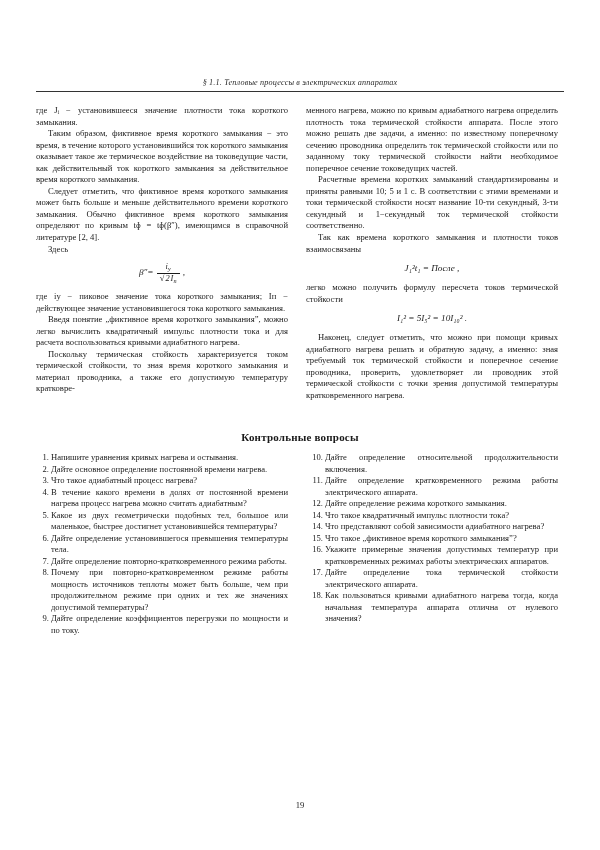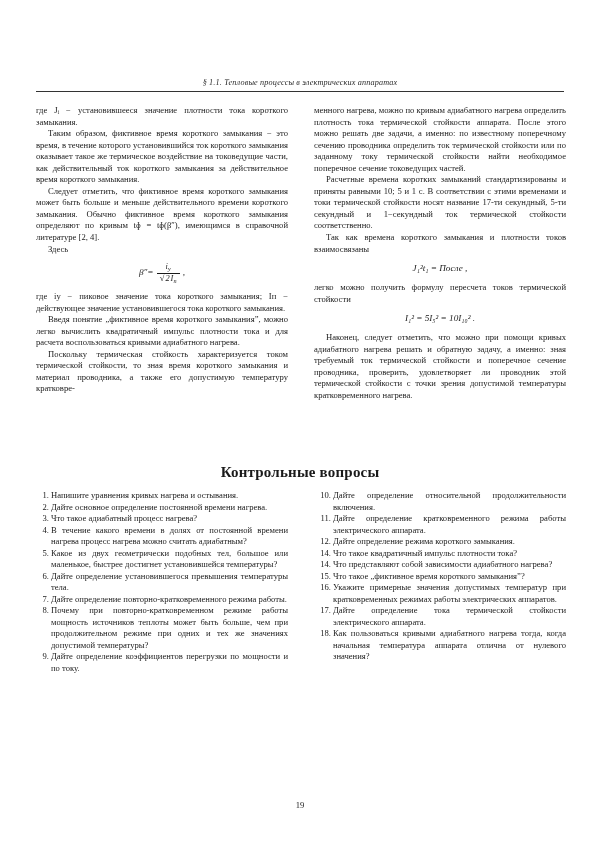--- a/index.html
+++ b/index.html
@@ -34,21 +34,21 @@
     white-space: nowrap;
   }
   .head-rule {
     margin-top: 4px;
     border-bottom: 1.1px solid #333;
     width: 100%;
   }
   
   .columns {
     display: flex;
-    gap: 26px;
+    gap: 18px;
     margin-top: 13px;
   }
   .col {
     width: 252px;
     flex: 0 0 252px;
   }
   p.para {
     margin: 0;
     font-size: 8.6px;
     line-height: 11.55px;
@@ -93,22 +93,22 @@
     display: inline-block;
   }
   .rad .bar {
     border-top: 0.8px solid #1a1a1a;
     padding: 0 1px;
   }
   
   .cq-title {
     text-align: center;
     font-weight: bold;
-    font-size: 15px;
-    margin: 63px 0 9px 0;
+    font-size: 11px;
+    margin: 30px 0 9px 0;
     letter-spacing: .2px;
   }
   ol.qlist {
     margin: 0;
     padding: 0;
     list-style: none;
     counter-reset: none;
   }
   li.q {
     font-size: 8.6px;
@@ -163,21 +163,21 @@
         <span>,</span>
       </div>
 
       <p class="para noindent">где iу − пиковое значение тока короткого замыкания; Iп − действующее значение установившегося тока короткого замыкания.</p>
       <p class="para">Введя понятие „фиктивное время короткого замыкания”, можно легко вычислить квадратичный импульс плотности тока и для расчета воспользоваться кривыми адиабатного нагрева.</p>
       <p class="para">Поскольку термическая стойкость характеризуется током термической стойкости, то зная время короткого замыкания и материал проводника, а также его допустимую температуру кратковре-</p>
     </div>
 
     <div class="col">
       <p class="para noindent">менного нагрева, можно по кривым адиабатного нагрева определить плотность тока термической стойкости аппарата. После этого можно решать две задачи, а именно: по известному поперечному сечению проводника определить ток термической стойкости или по заданному току термической стойкости найти необходимое поперечное сечение токоведущих частей.</p>
-      <p class="para">Расчетные времена коротких замыканий стандартизированы и приняты равными 10; 5 и 1 с. В соответствии с этими временами и токи термической стойкости носят название 17-ти секундный, 5-ти секундный и 1−секундный ток термической стойкости соответственно.</p>
+      <p class="para">Расчетные времена коротких замыканий стандартизированы и приняты равными 10; 5 и 1 с. В соответствии с этими временами и токи термической стойкости носят название 10-ти секундный, 3-ти секундный и 1−секундный ток термической стойкости соответственно.</p>
       <p class="para">Так как времена короткого замыкания и плотности токов взаимосвязаны</p>
 
       <div class="formula">J₁²t₁ = После ,</div>
 
       <p class="para noindent">легко можно получить формулу пересчета токов термической стойкости</p>
 
       <div class="formula">I₁² = 5I₅² = 10I₁₀² .</div>
 
       <p class="para">Наконец, следует отметить, что можно при помощи кривых адиабатного нагрева решать и обратную задачу, а именно: зная требуемый ток термической стойкости и поперечное сечение проводника, проверить, удовлетворяет ли проводник этой термической стойкости с точки зрения допустимой температуры кратковременного нагрева.</p>
     </div>

